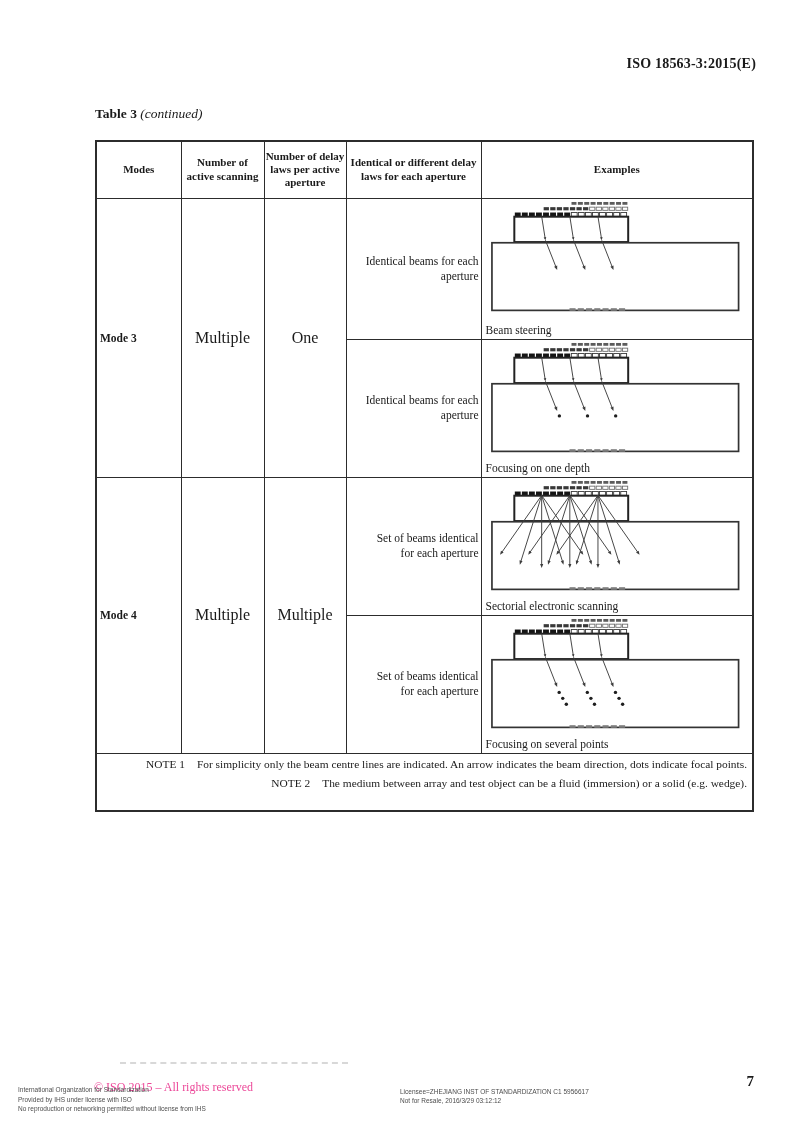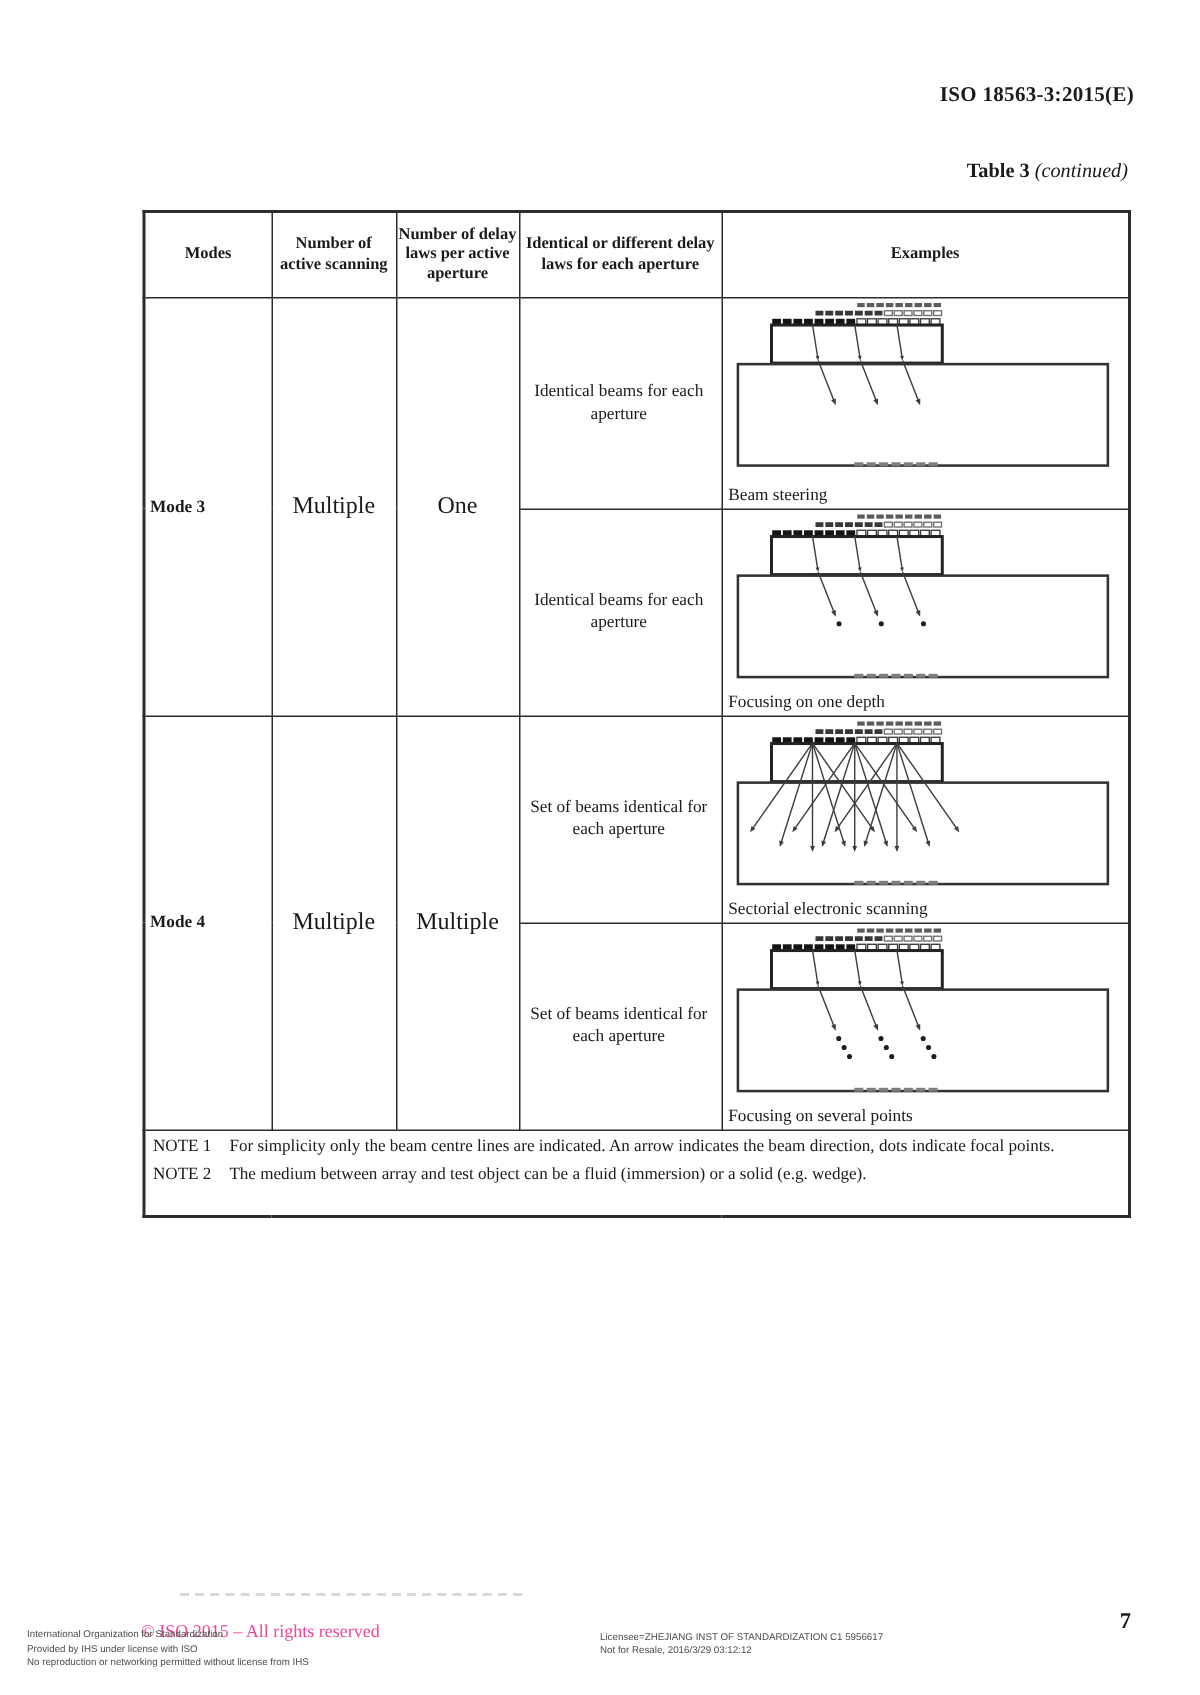--- a/index.html
+++ b/index.html
@@ -2,34 +2,34 @@
 <html><head>
 <meta charset="utf-8">
 <style>
   html,body{margin:0;padding:0;}
   body{
     width:800px;height:1130px;background:#ffffff;position:relative;
     font-family:"Liberation Serif","DejaVu Serif",serif;color:#1a1a1a;
     overflow:hidden;
   }
   .hdr-ref{position:absolute;top:56px;right:44px;font-weight:bold;font-size:14px;letter-spacing:0.2px;}
-  .tbl-title{position:absolute;top:106px;left:95px;width:657px;text-align:right;font-size:13.5px;}
+  .tbl-title{position:absolute;top:106px;left:95px;width:657px;text-align:left;font-size:13.5px;}
   .tbl-title .tb{font-weight:bold;}
   .tbl-title .ti{font-style:italic;}
   .tbl-wrap{position:absolute;top:140px;left:95px;}
   table.main{border-collapse:collapse;table-layout:fixed;width:657px;border:2px solid #2c2c2c;}
   table.main td,table.main th{border:1.5px solid #2c2c2c;overflow:hidden;}
   th{font-size:11px;line-height:1.22;padding:2px 1px;font-weight:bold;vertical-align:middle;text-align:center;}
   td.mode{font-weight:bold;font-size:11.5px;padding:0 1px 0 3px;vertical-align:middle;text-align:left;margin-left:28px;}
   td.center{font-size:16px;text-align:center;vertical-align:middle;padding:0 1px;}
-  td.desc{font-size:11.5px;padding:2px 2px 2px 0;vertical-align:middle;line-height:1.3;text-align:center;}
+  td.desc{font-size:11.5px;padding:2px 2px 2px 16px;vertical-align:middle;line-height:1.3;text-align:right;}
   td.example{padding:0;position:relative;vertical-align:top;margin-top:13px;}
   td.example svg{display:block;}
   .caption{position:absolute;left:4px;bottom:3px;font-size:11.5px;white-space:nowrap;}
-  td.notes{font-size:11.4px;padding:3px 5px 2px 5px;line-height:1.26;vertical-align:top;text-align:left;}
+  td.notes{font-size:11.4px;padding:3px 5px 2px 5px;line-height:1.26;vertical-align:top;text-align:right;}
   .note{margin:0 0 5px 0;}
   .note:last-child{margin:0;}
   .note .lbl{margin-right:12px;}
   
   .artifact{position:absolute;left:120px;top:1062px;width:228px;height:0;border-top:2px dashed #cfcfcf;opacity:0.8;}
   .copyright{position:absolute;left:94px;top:1080px;font-size:12px;color:#ec4899;}
   .micro{position:absolute;font-family:"Liberation Sans","DejaVu Sans",sans-serif;font-size:6.5px;color:#4d4d4d;white-space:nowrap;}
   .ihs1{left:18px;top:1086px;}
   .ihs2{left:18px;top:1096px;}
   .ihs3{left:18px;top:1105px;}

